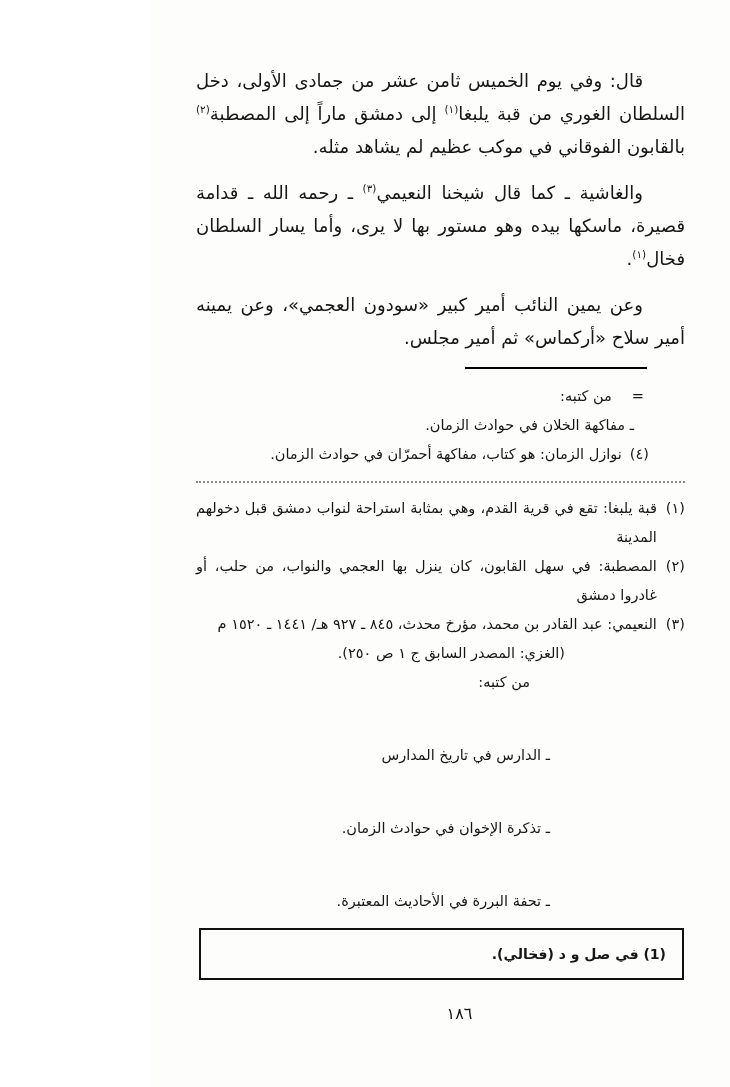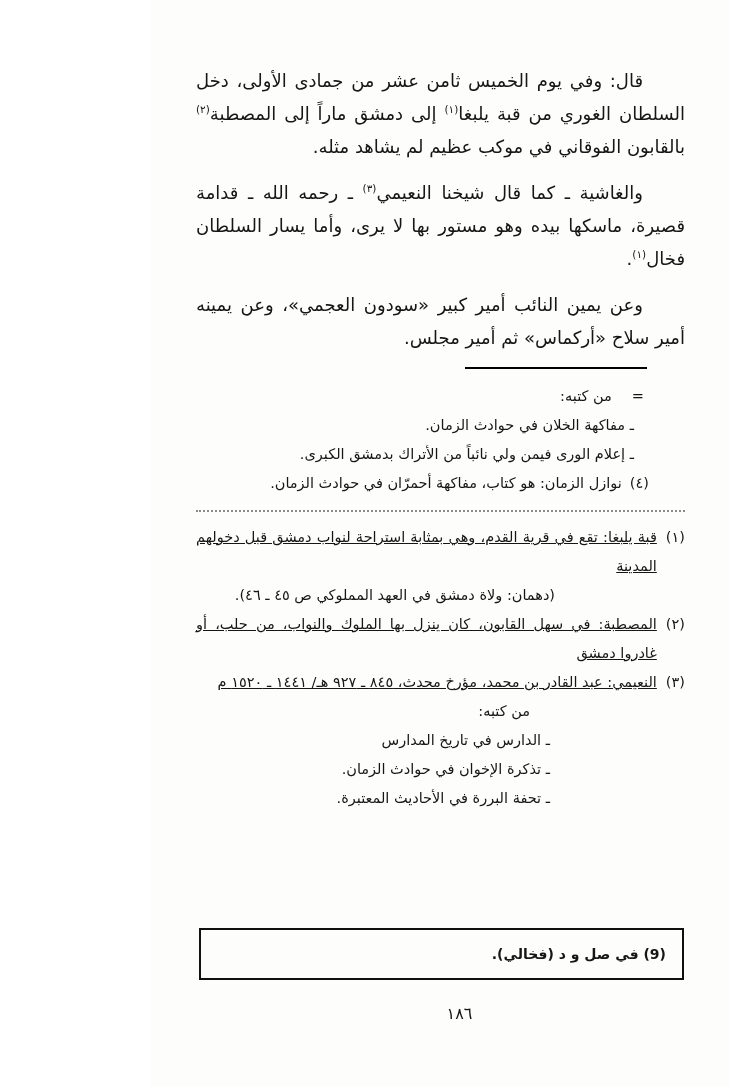--- a/index.html
+++ b/index.html
@@ -49,26 +49,26 @@
   .dots {
     border: none;
     border-top: 2px dotted #8a8a8a;
     margin: 12px 0 11px 0;
   }
 
   
   .fns { font-size: 14.5px; line-height: 29px; }
   .fn-head { display: flex; gap: 9px; }
   .fn-num { flex: 0 0 auto; }
-  .fn-text { flex: 1; text-align: justify; text-decoration: underline; }
+  .fn-text { flex: 1; text-align: justify; }
   .fn-cont-1 { padding-right: 130px; }
   .fn-cont-2 { padding-right: 112px; }
   .fn-cont-3 { padding-right: 120px; }
   .fn-intro  { padding-right: 155px; }
-  .fn-book   { padding-right: 135px; }
+  .fn-book   { padding-right: 135px; margin-top: 44px; }
 
   
   .variant-box {
     position: absolute;
     top: 928px; right: 46px; left: 48px;
     height: 52px;
     border: 2px solid #101010;
     display: flex;
     align-items: center;
     padding: 0 16px;
@@ -100,58 +100,57 @@
     <p class="para gap-before"><span>وعن يمين النائب أمير كبير «سودون العجمي»، وعن يمينه أمير سلاح «أركماس» ثم أمير مجلس.</span></p>
 
     <hr class="fn-sep">
 
     <div class="cont">
       <div class="cont-head">
         <span>=</span>
         <span>من كتبه:</span>
       </div>
       <div class="cont-item">ـ مفاكهة الخلان في حوادث الزمان.</div>
-      <div class="cont-item">ـ إعلام الورى فيمن ولي نائباً من الأتراك بدمشق الكبرى.</div>
       <div class="cont-note">
         <span class="fn-num">(٤)</span>
         <span>نوازل الزمان: هو كتاب، مفاكهة أحمرّان في حوادث الزمان.</span>
       </div>
     </div>
 
     <hr class="dots">
 
     <div class="fns">
 
       <div>
         <div class="fn-head">
           <span class="fn-num">(١)</span>
           <span class="fn-text">قبة يلبغا: تقع في قرية القدم، وهي بمثابة استراحة لنواب دمشق قبل دخولهم المدينة</span>
         </div>
-        <div class="fn-cont-1">(دهمان: ولاة دمشق في العهد المملوكي ص ٤٥ ـ ٤٦).</div>
       </div>
 
       <div>
         <div class="fn-head">
           <span class="fn-num">(٢)</span>
-          <span class="fn-text">المصطبة: في سهل القابون، كان ينزل بها الملوك والنواب، من حلب، أو غادروا دمشق</span>
+          <span class="fn-text">المصطبة: في سهل القابون، كان ينزل بها العجمي والنواب، من حلب، أو غادروا دمشق</span>
         </div>
       </div>
 
       <div>
         <div class="fn-head">
           <span class="fn-num">(٣)</span>
           <span class="fn-text">النعيمي: عبد القادر بن محمد، مؤرخ محدث، ٨٤٥ ـ ٩٢٧ هـ/ ١٤٤١ ـ ١٥٢٠ م</span>
         </div>
+        <div class="fn-cont-3">(الغزي: المصدر السابق ج ١ ص ٢٥٠).</div>
         <div class="fn-intro">من كتبه:</div>
         <div class="fn-book">ـ الدارس في تاريخ المدارس</div>
         <div class="fn-book">ـ تذكرة الإخوان في حوادث الزمان.</div>
         <div class="fn-book">ـ تحفة البررة في الأحاديث المعتبرة.</div>
       </div>
 
     </div>
   </div>
 
   <div class="variant-box">
-    <span>(9) في صل و د (فخالي).</span>
+    <span>(1) في صل و د (فخالي).</span>
   </div>
 
   <div class="page-num">١٨٦</div>
 </div>
 
 </body></html>

